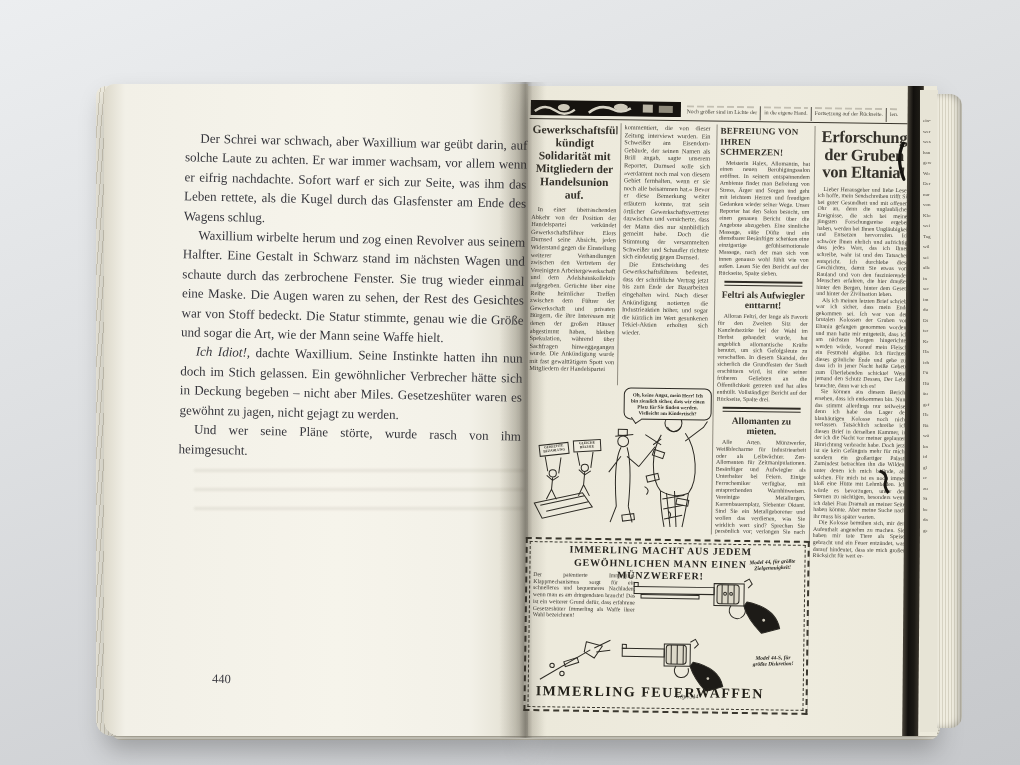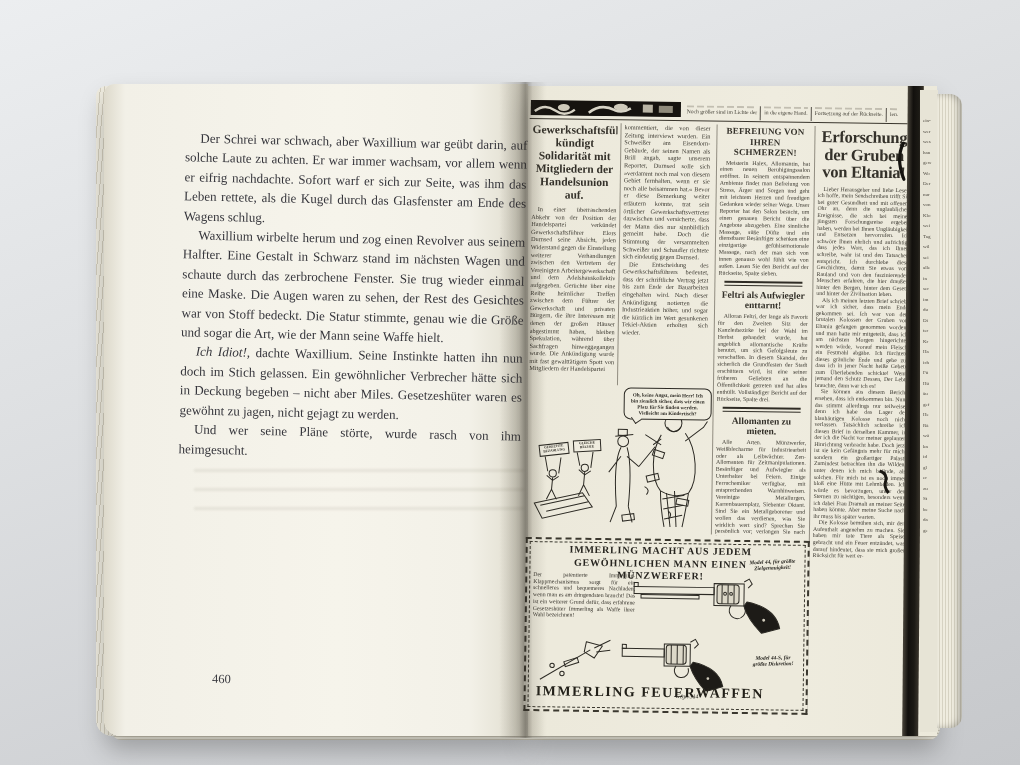--- a/index.html
+++ b/index.html
@@ -48,21 +48,21 @@
   .mast-ill{left:1px;top:4px;width:150px;height:15px;background:#16130f;overflow:hidden;}
   .frag-row{left:154px;top:7px;width:224px;height:14px;display:flex;}
   .frag{font-size:5.6px;line-height:7px;padding:0 3px;border-left:1px solid #56524a;color:#3c3930;white-space:nowrap;overflow:hidden;}
   .frag:first-child{border-left:none;}
   .squig{height:2px;margin-bottom:1px;opacity:.45;
     background:repeating-linear-gradient(90deg,#8c877a 0 7px,transparent 7px 10px);}
   .vrule{width:1px;background:rgba(70,64,52,.55);}
 
   .npcol{overflow:hidden;}
   .nph1{font-weight:bold;font-size:11.5px;line-height:13px;text-align:center;margin:1px 0 4px;}
-  .nph2{font-weight:bold;font-size:9px;line-height:10.5px;text-align:center;margin:1px 0 2px;letter-spacing:.2px;}
+  .nph2{font-weight:bold;font-size:9px;line-height:10.5px;margin:1px 0 2px;letter-spacing:.2px;}
   .nph3{font-weight:bold;font-size:9.5px;line-height:10.5px;text-align:center;margin:2px 0 2px;}
   .nphBig{font-weight:bold;font-size:16.5px;line-height:17.5px;text-align:center;letter-spacing:-.3px;margin:2px 0 5px;}
   .npbody{font-size:6.3px;line-height:7.6px;text-align:justify;white-space:pre-line;color:#3a372f;}
   .small-body{font-size:5.9px;line-height:6.9px;}
   .col4b{font-size:5.8px;line-height:6.55px;}
   .rule-double{border-top:2px solid #2f2c25;border-bottom:1px solid #2f2c25;height:2px;margin:4px 6px;}
 
   
   .cartoon{left:2px;top:289px;width:184px;height:147px;}
   .bubble{left:96px;top:1px;width:78px;padding:3px 4px;border:1px solid #2c2a24;border-radius:7px;
@@ -95,21 +95,21 @@
   <div class="abs stack-left"></div>
 
   <div class="abs page-left">
     <div class="abs prose">
       <p>Der Schrei war schwach, aber Waxillium war geübt darin, auf solche Laute zu achten. Er war immer wachsam, vor allem wenn er eifrig nachdachte. Sofort warf er sich zur Seite, was ihm das Leben rettete, als die Kugel durch das Glasfenster am Ende des Wagens schlug.</p>
       <p>Waxillium wirbelte herum und zog einen Revolver aus seinem Halfter. Eine Gestalt in Schwarz stand im nächsten Wagen und schaute durch das zerbrochene Fenster. Sie trug wieder einmal eine Maske. Die Augen waren zu sehen, der Rest des Gesichtes war von Stoff bedeckt. Die Statur stimmte, genau wie die Größe und sogar die Art, wie der Mann seine Waffe hielt.</p>
       <p><i>Ich Idiot!,</i><span> dachte Waxillium. Seine Instinkte hatten ihn nun doch im Stich gelassen. Ein gewöhnlicher Verbrecher hätte sich in Deckung begeben – nicht aber Miles. Gesetzeshüter waren es gewöhnt zu jagen, nicht gejagt zu werden.</span></p>
       <p>Und wer seine Pläne störte, wurde rasch von ihm heimgesucht.</p>
     </div>
     <div class="abs ghost"></div>
-    <div class="abs folio">460</div>
+    <div class="abs folio">440</div>
   </div>
 
   <div class="abs page-right">
     <div class="abs paper">
 
       <div class="abs mast">
         <div class="abs mast-ill">
           <svg width="150" height="15" viewBox="0 0 150 15">
             <rect x="0" y="0" width="150" height="15" fill="#16130f"></rect>
             <path d="M4,11 Q14,3 24,10 T44,9" stroke="#d8d4c6" stroke-width="2.4" fill="none"></path>

